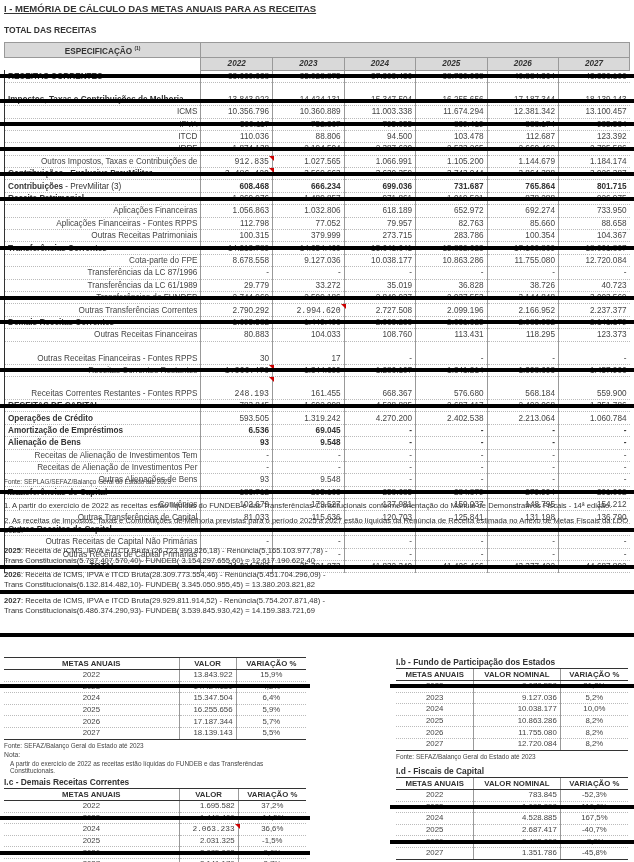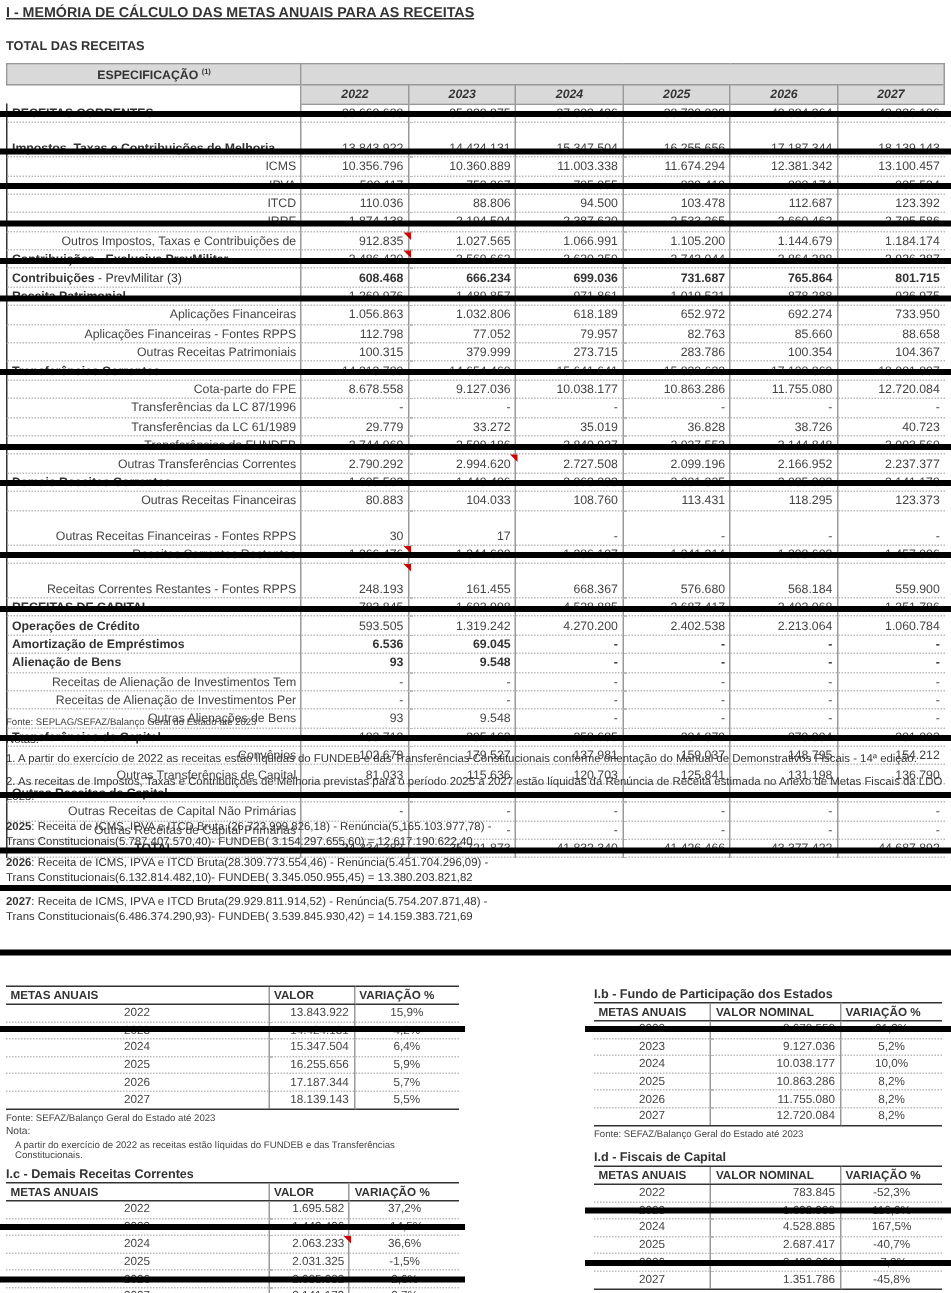--- a/index.html
+++ b/index.html
@@ -10,29 +10,29 @@
   .main{position:absolute;left:4px;top:42px;width:626px;font-size:8.2px;}
   .main td,.main th{padding:0 3px;height:11.4px;line-height:11px;border-bottom:1px dotted #bbb;white-space:nowrap;}
   .main td.num{text-align:right;border-left:1px solid #999;width:66px;color:#444;}
   .main td.lbl{border-left:1px solid #333;color:#444;}
   .main .hdr th{background:#d9d9d9;font-weight:bold;color:#333;border:1px solid #999;}
   .main .hdr2 th{background:#d9d9d9;font-weight:bold;font-style:italic;color:#333;border:1px solid #999;text-align:center;height:12px;}
   .lv1{padding-left:3px !important;font-weight:bold;color:#333 !important;}
   .lv2{padding-left:17px !important;text-align:right;}
   .b{font-weight:bold;color:#333 !important;}
   .tall td{height:22px;vertical-align:bottom;}
-  .flag{position:relative;}
+  .flag{position:relative;font-family:Liberation Mono, monospace;}
   .flag::after{content:"";position:absolute;right:-2px;top:0;border-top:5px solid #c00;border-left:5px solid transparent;}
   .redact{position:absolute;height:4px;background:#000;}
   .notes{position:absolute;left:4px;font-size:7.6px;color:#333;}
   .src{font-size:6.4px;color:#444;}
   .mini{position:absolute;font-size:7.8px;}
   .mini .cap{font-weight:bold;font-size:8.4px;color:#333;margin-bottom:1px;}
   .mini table{width:100%;}
-  .mini th{font-weight:bold;color:#333;border-bottom:1px solid #333;border-top:1px solid #333;border-left:1px solid #999;text-align:left;height:11px;padding:0 3px;}
+  .mini th{font-weight:bold;color:#333;border-bottom:1px solid #333;border-top:1px solid #333;border-left:1px solid #999;text-align:center;height:11px;padding:0 3px;}
   .mini th:first-child{border-left:none;}
   .mini td{text-align:center;height:10.6px;line-height:10px;border-bottom:1px dotted #bbb;border-left:1px solid #999;color:#444;padding:0 3px;}
   .mini td:first-child{border-left:none;}
   .mini td.r{text-align:right;}
   .mini tr:last-child td{border-bottom:1px solid #333;}
 </style>
 </head>
 <body>
 
 <div class="title">I - MEMÓRIA DE CÁLCULO DAS METAS ANUAIS PARA AS RECEITAS</div>

